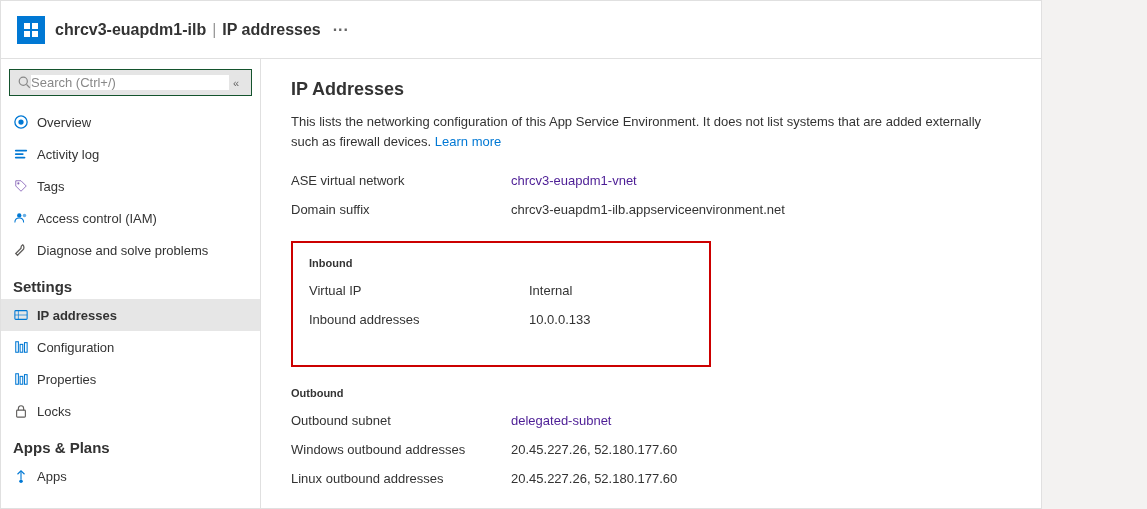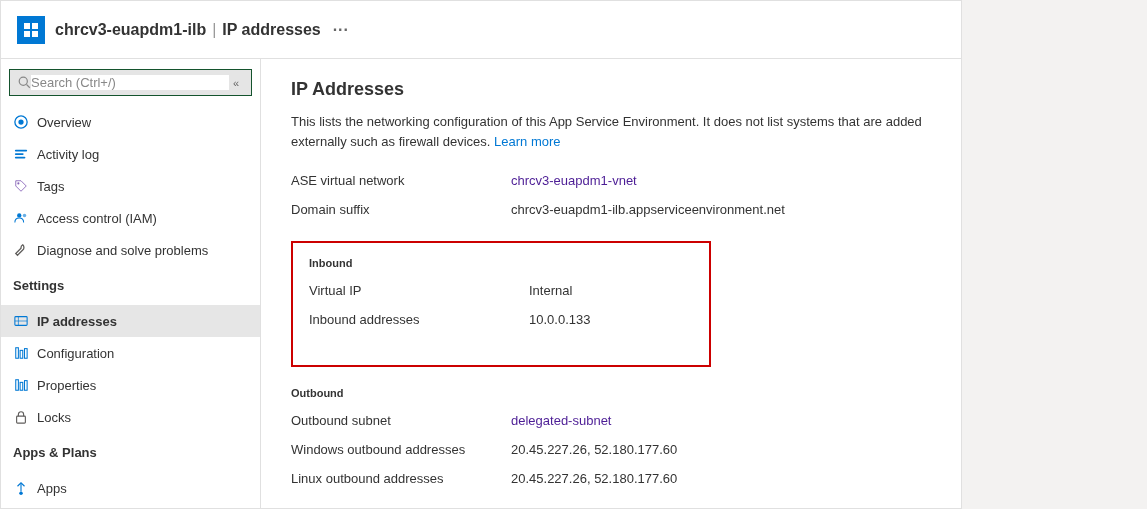--- a/index.html
+++ b/index.html
@@ -1,18 +1,18 @@
 <!DOCTYPE html>
 <html><head>
   <meta charset="utf-8">
   <style>
     * { box-sizing: border-box; margin: 0; padding: 0; }
     body { font-family: 'Segoe UI', Arial, sans-serif; font-size: 13px; color: #333; background: #f3f2f1; }
 
-    .app-container { display: flex; flex-direction: column; height: 509px; width: 962px; background: #fff; border: 1px solid #e0e0e0; }
+    .app-container { display: flex; flex-direction: column; height: 509px; width: 1042px; background: #fff; border: 1px solid #e0e0e0; }
 
     
     .header { display: flex; align-items: center; padding: 10px 16px; background: #fff; border-bottom: 1px solid #e0e0e0; min-height: 58px; }
     .header-icon { width: 28px; height: 28px; background: #0078d4; display: flex; align-items: center; justify-content: center; margin-right: 10px; flex-shrink: 0; }
     .header-icon svg { fill: #fff; }
     .header-text { flex: 1; }
     .header-title { font-size: 16px; font-weight: 600; color: #333; display: flex; align-items: center; gap: 6px; }
     .header-subtitle { font-size: 12px; color: #666; margin-top: 2px; }
     .header-separator { color: #999; font-weight: 300; }
     .header-more { color: #666; font-size: 16px; cursor: pointer; padding: 2px 6px; }
@@ -24,21 +24,21 @@
     .sidebar { width: 260px; flex-shrink: 0; background: #fff; border-right: 1px solid #e0e0e0; display: flex; flex-direction: column; overflow-y: auto; }
     .search-box { display: flex; align-items: center; margin: 10px 8px; border: 1px solid #14532d; padding: 5px 8px; background: #e5e5e5; }
     .search-box input { border: none; outline: none; font-size: 13px; flex: 1; color: #333; }
     .search-box input::placeholder { color: #888; }
     .collapse-btn { color: #666; font-size: 11px; cursor: pointer; padding: 0 4px; }
 
     .nav-item { display: flex; align-items: center; padding: 8px 12px; cursor: pointer; color: #333; font-size: 13px; gap: 8px; }
     .nav-item.active { background: #e6e6e6; font-weight: 600; }
     .nav-icon { width: 16px; height: 16px; flex-shrink: 0; display: flex; align-items: center; justify-content: center; }
 
-    .section-label { padding: 12px 12px 12px 12px; font-size: 13px; font-weight: 700; color: #333; text-transform: none; }
+    .section-label { padding: 12px 12px 4px 12px; font-size: 15px; font-weight: 700; color: #333; text-transform: none; }
 
     
     .content { flex: 1; padding: 20px 30px; overflow-y: auto; background: #fff; }
     .content-title { font-size: 18px; font-weight: 600; color: #333; margin-bottom: 12px; }
     .content-desc { font-size: 13px; color: #333; margin-bottom: 18px; line-height: 1.5; }
     .learn-more { color: #0078d4; text-decoration: none; cursor: pointer; }
 
     .info-grid { display: grid; grid-template-columns: 200px 1fr; gap: 6px 20px; margin-bottom: 20px; }
     .info-label { color: #333; font-size: 13px; padding: 4px 0; }
     .info-value { color: #333; font-size: 13px; padding: 4px 0; }

